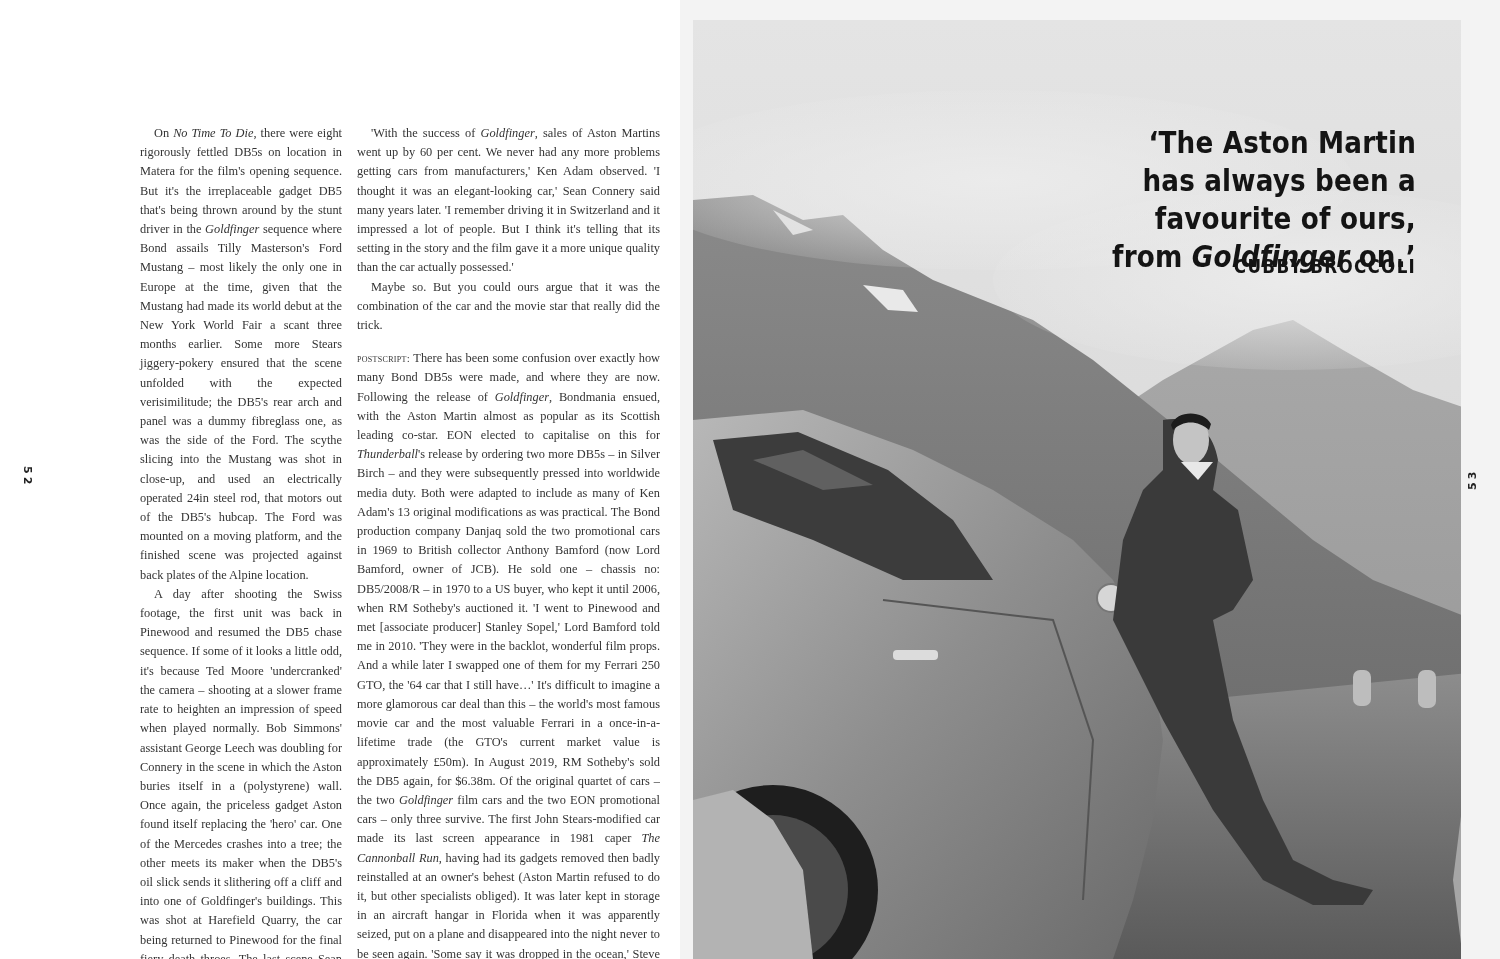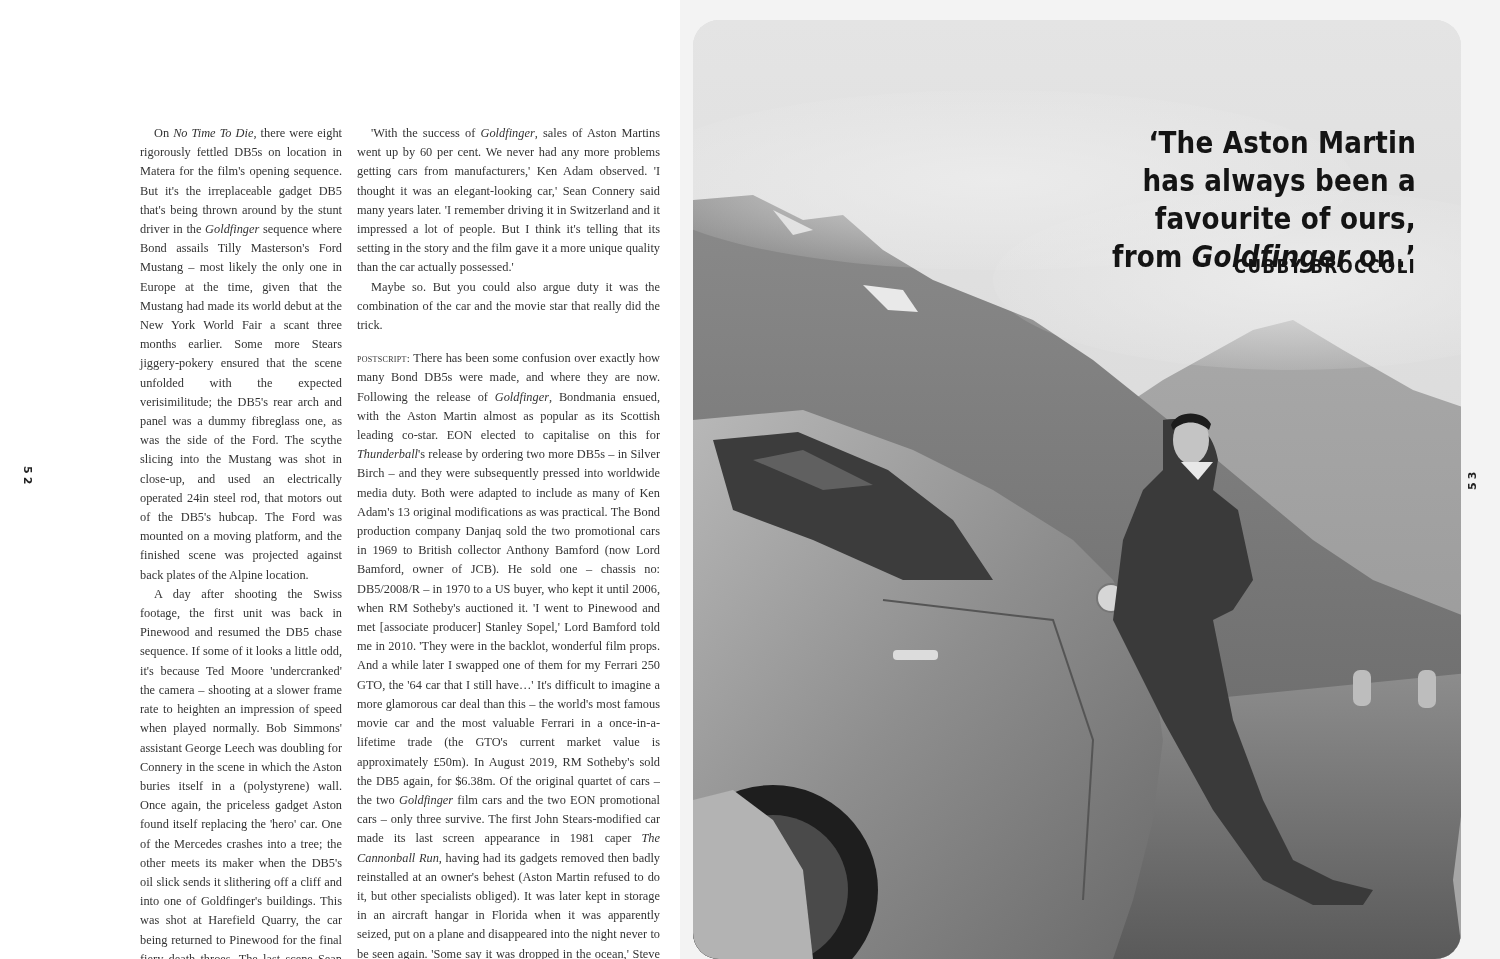--- a/index.html
+++ b/index.html
@@ -36,21 +36,20 @@
     letter-spacing: 3px; color: #222;
   }
   .folio-left { left: 16px; transform: rotate(90deg); transform-origin: left top; left: 34px; }
   .folio-right { left: 1466px; transform: rotate(-90deg); transform-origin: left top; top: 490px; }
 
   
   .photo {
     position: absolute; left: 693px; top: 20px; width: 768px; height: 939px;
     overflow: hidden;
     background: linear-gradient(to bottom, #dedede 0%, #e3e3e3 18%, #cfcfcf 30%, #9a9a9a 45%, #8c8c8c 60%, #777 80%, #6a6a6a 100%);
-    border-radius: 26px;
   }
   .photo svg { position: absolute; left: 0; top: 0; }
 
   .pullquote {
     position: absolute; right: 52px; top: 124px; width: 420px;
     text-align: right;
     font-family: "DejaVu Sans", sans-serif; font-weight: bold;
     font-size: 30.5px; line-height: 38px; color: #141414;
     letter-spacing: 0.2px;
     transform: scaleX(0.86); transform-origin: right top;
@@ -70,21 +69,21 @@
   <div class="folio folio-left">52</div>
 
   <div class="col col-1">
     <p><span>On </span><em>No Time To Die</em><span>, there were eight rigorously fettled DB5s on location in Matera for the film's opening sequence. But it's the irreplaceable gadget DB5 that's being thrown around by the stunt driver in the </span><em>Goldfinger</em><span> sequence where Bond assails Tilly Masterson's Ford Mustang – most likely the only one in Europe at the time, given that the Mustang had made its world debut at the New York World Fair a scant three months earlier. Some more Stears jiggery-pokery ensured that the scene unfolded with the expected verisimilitude; the DB5's rear arch and panel was a dummy fibreglass one, as was the side of the Ford. The scythe slicing into the Mustang was shot in close-up, and used an electrically operated 24in steel rod, that motors out of the DB5's hubcap. The Ford was mounted on a moving platform, and the finished scene was projected against back plates of the Alpine location.</span></p>
     <p>A day after shooting the Swiss footage, the first unit was back in Pinewood and resumed the DB5 chase sequence. If some of it looks a little odd, it's because Ted Moore 'undercranked' the camera – shooting at a slower frame rate to heighten an impression of speed when played normally. Bob Simmons' assistant George Leech was doubling for Connery in the scene in which the Aston buries itself in a (polystyrene) wall. Once again, the priceless gadget Aston found itself replacing the 'hero' car. One of the Mercedes crashes into a tree; the other meets its maker when the DB5's oil slick sends it slithering off a cliff and into one of Goldfinger's buildings. This was shot at Harefield Quarry, the car being returned to Pinewood for the final fiery death throes. The last scene Sean Connery filmed was Tilly Masterson's death, in Black Park, on 21 July.</p>
 
   </div>
 
   <div class="col col-2">
     <p><span>'With the success of </span><em>Goldfinger</em><span>, sales of Aston Martins went up by 60 per cent. We never had any more problems getting cars from manufacturers,' Ken Adam observed. 'I thought it was an elegant-looking car,' Sean Connery said many years later. 'I remember driving it in Switzerland and it impressed a lot of people. But I think it's telling that its setting in the story and the film gave it a more unique quality than the car actually possessed.'</span></p>
-    <p>Maybe so. But you could also argue duty it was the combination of the car and the movie star that really did the trick.</p>
+    <p>Maybe so. But you could ours argue that it was the combination of the car and the movie star that really did the trick.</p>
     <p class="noindent gap"><span class="smallcaps">Postscript:</span><span> There has been some confusion over exactly how many Bond DB5s were made, and where they are now. Following the release of </span><em>Goldfinger</em><span>, Bondmania ensued, with the Aston Martin almost as popular as its Scottish leading co-star. EON elected to capitalise on this for </span><em>Thunderball</em><span>'s release by ordering two more DB5s – in Silver Birch – and they were subsequently pressed into worldwide media duty. Both were adapted to include as many of Ken Adam's 13 original modifications as was practical. The Bond production company Danjaq sold the two promotional cars in 1969 to British collector Anthony Bamford (now Lord Bamford, owner of JCB). He sold one – chassis no: DB5/2008/R – in 1970 to a US buyer, who kept it until 2006, when RM Sotheby's auctioned it. 'I went to Pinewood and met [associate producer] Stanley Sopel,' Lord Bamford told me in 2010. 'They were in the backlot, wonderful film props. And a while later I swapped one of them for my Ferrari 250 GTO, the '64 car that I still have…' It's difficult to imagine a more glamorous car deal than this – the world's most famous movie car and the most valuable Ferrari in a once-in-a-lifetime trade (the GTO's current market value is approximately £50m). In August 2019, RM Sotheby's sold the DB5 again, for $6.38m. Of the original quartet of cars – the two </span><em>Goldfinger</em><span> film cars and the two EON promotional cars – only three survive. The first John Stears-modified car made its last screen appearance in 1981 caper </span><em>The Cannonball Run</em><span>, having had its gadgets removed then badly reinstalled at an owner's behest (Aston Martin refused to do it, but other specialists obliged). It was later kept in storage in an aircraft hangar in Florida when it was apparently seized, put on a plane and disappeared into the night never to be seen again. 'Some say it was dropped in the ocean,' Steve Waddingham avers, 'but I prefer to imagine that it's ended up on an island somewhere, being tended to and appreciated by some Blofeld-style megalomaniac car collector.' Meanwhile, in 2018 Aston Martin announced that it would be manufacturing 25 'new' continuation </span></p>
   </div>
 </div>
 
 <div class="right-page"></div>
 
 <div class="photo">
   <svg width="807" height="939" viewBox="0 0 807 939">
     <defs>
       <linearGradient id="sky" x1="0" y1="0" x2="0" y2="1">

